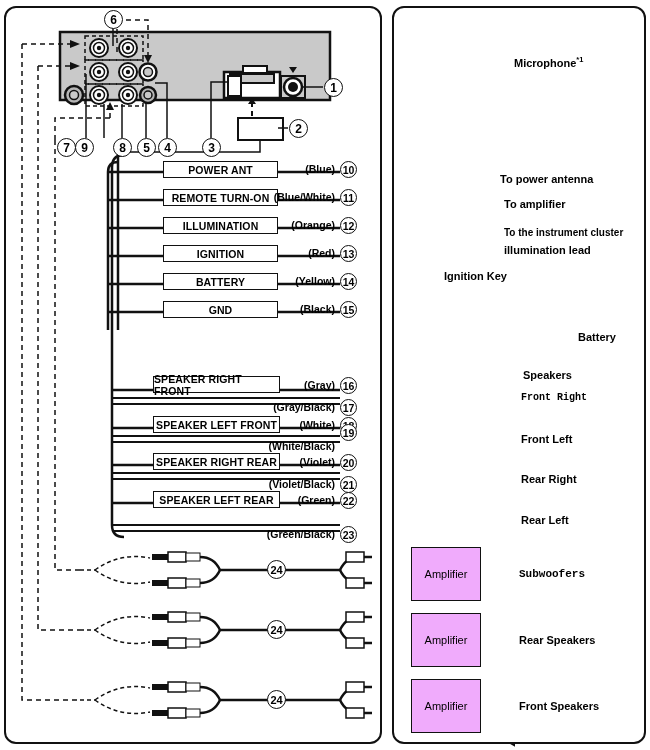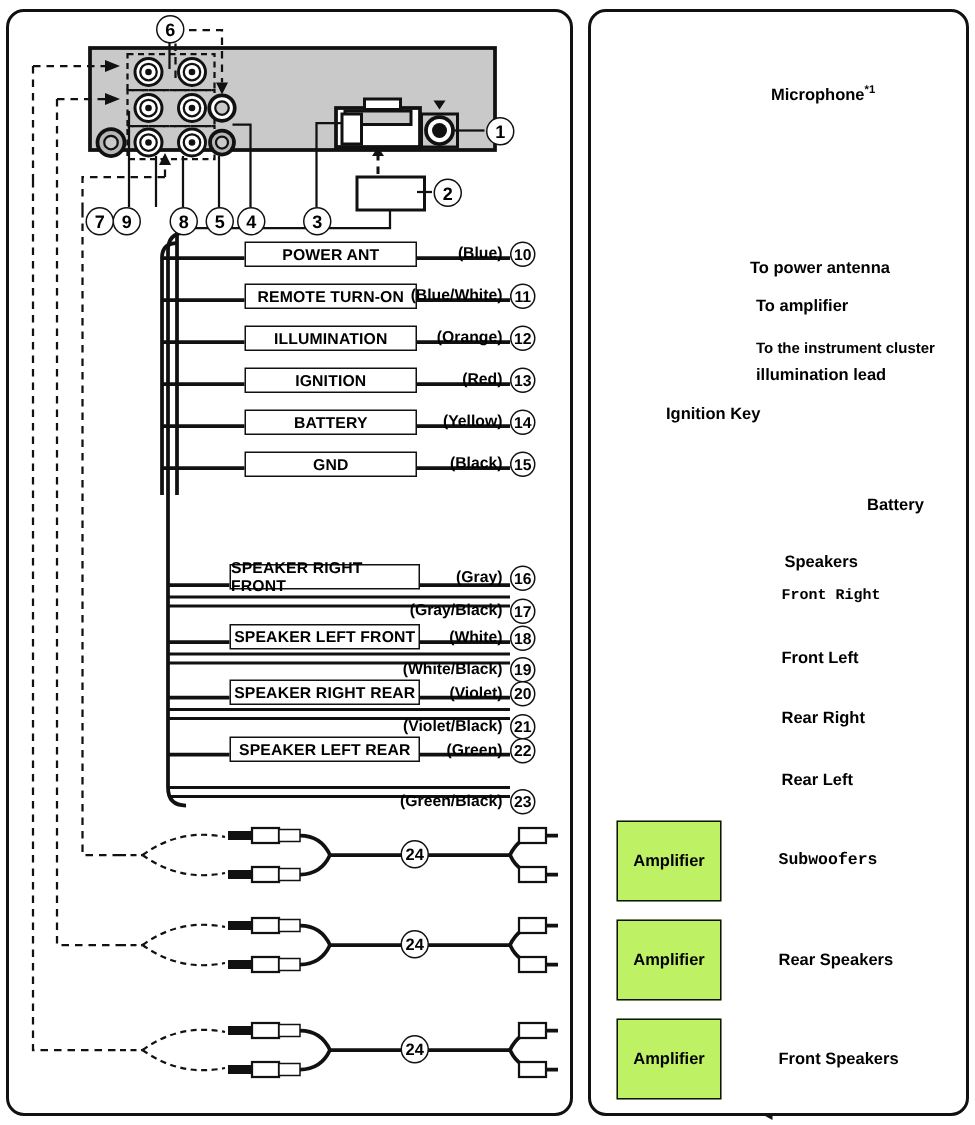--- a/index.html
+++ b/index.html
@@ -23,22 +23,22 @@
   .fillg{fill:#c9c9c9;stroke:#111;}
   .fillg2{fill:#b6b6b6;stroke:#111;}
   .lbl-box{position:absolute;border:1.6px solid #111;background:#fff;
            font-weight:bold;display:flex;align-items:center;justify-content:center;
            box-sizing:border-box;letter-spacing:.1px;}
   .color-lbl{position:absolute;font-weight:bold;text-align:right;white-space:nowrap;}
   .num{position:absolute;border:1.3px solid #111;border-radius:50%;background:#fff;
        display:flex;align-items:center;justify-content:center;font-weight:bold;
        box-sizing:border-box;}
   .rlbl{position:absolute;font-weight:bold;white-space:nowrap;}
-  .ampbox{position:absolute;border:1.8px solid #111;background:#bef264;
-          display:flex;align-items:center;justify-content:center;font-weight:bold;
+  .ampbox{position:absolute;border:1.8px solid #111;background:#f0abfc;
+          display:flex;align-items:center;justify-content:center;font-weight:normal;
           box-sizing:border-box;}
   sup{font-size:.68em;vertical-align:super;}
 </style>
 </head>
 <body>
 
 <div class="panel" id="left-panel"></div>
 
 <svg width="650" height="750">
 
@@ -397,21 +397,21 @@
 <div class="num" style="left:340px;top:377px;width:17px;height:17px;font-size:10.5px;">16</div>
 
 <div class="color-lbl" style="left:210px;top:401px;width:125px;font-size:10.5px;">(Gray/Black)</div>
 <div class="num" style="left:340px;top:399px;width:17px;height:17px;font-size:10.5px;">17</div>
 
 <div class="lbl-box" style="left:153px;top:416px;width:127px;height:17px;font-size:10.5px;">SPEAKER LEFT FRONT</div>
 <div class="color-lbl" style="left:230px;top:419px;width:105px;font-size:10.5px;">(White)</div>
 <div class="num" style="left:340px;top:417px;width:17px;height:17px;font-size:10.5px;">18</div>
 
 <div class="color-lbl" style="left:210px;top:440px;width:125px;font-size:10.5px;">(White/Black)</div>
-<div class="num" style="left:340px;top:438px;width:17px;height:17px;font-size:10.5px;">19</div>
+<div class="num" style="left:340px;top:424px;width:17px;height:17px;font-size:10.5px;">19</div>
 
 <div class="lbl-box" style="left:153px;top:453px;width:127px;height:17px;font-size:10.5px;">SPEAKER RIGHT REAR</div>
 <div class="color-lbl" style="left:230px;top:456px;width:105px;font-size:10.5px;">(Violet)</div>
 <div class="num" style="left:340px;top:454px;width:17px;height:17px;font-size:10.5px;">20</div>
 
 <div class="color-lbl" style="left:210px;top:478px;width:125px;font-size:10.5px;">(Violet/Black)</div>
 <div class="num" style="left:340px;top:476px;width:17px;height:17px;font-size:10.5px;">21</div>
 
 <div class="lbl-box" style="left:153px;top:491px;width:127px;height:17px;font-size:10.5px;">SPEAKER LEFT REAR</div>
 <div class="color-lbl" style="left:230px;top:494px;width:105px;font-size:10.5px;">(Green)</div>

